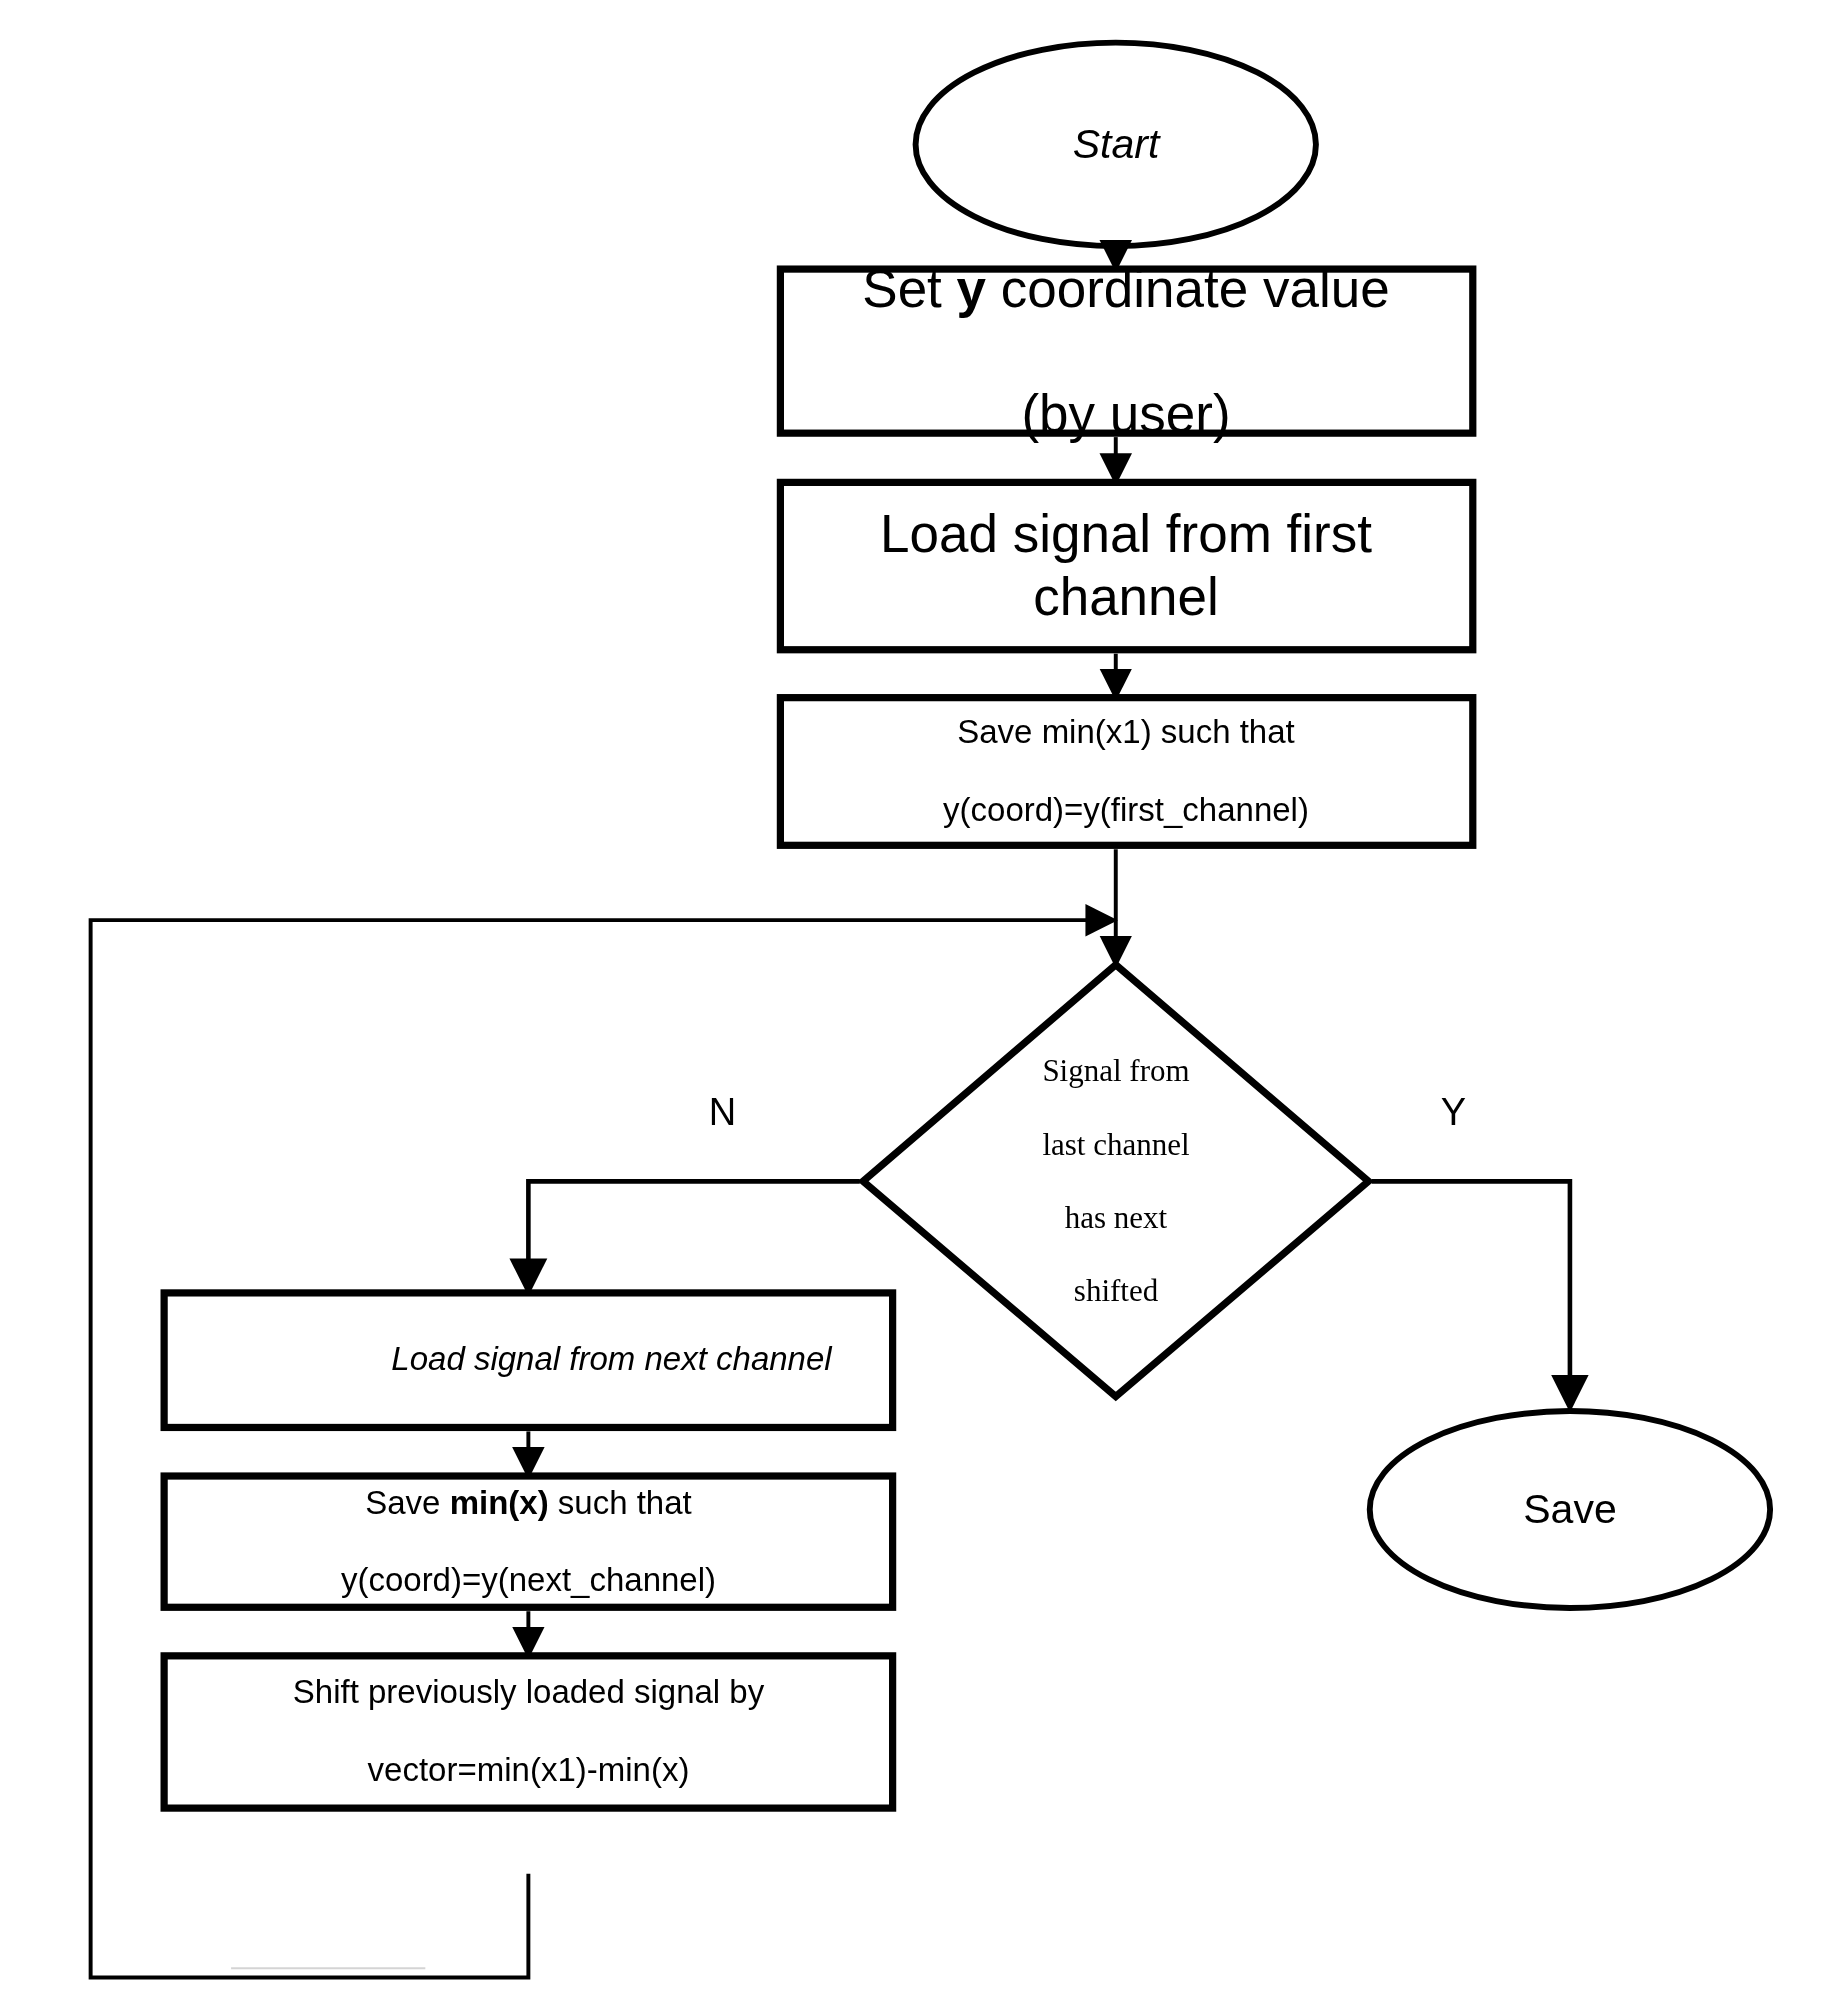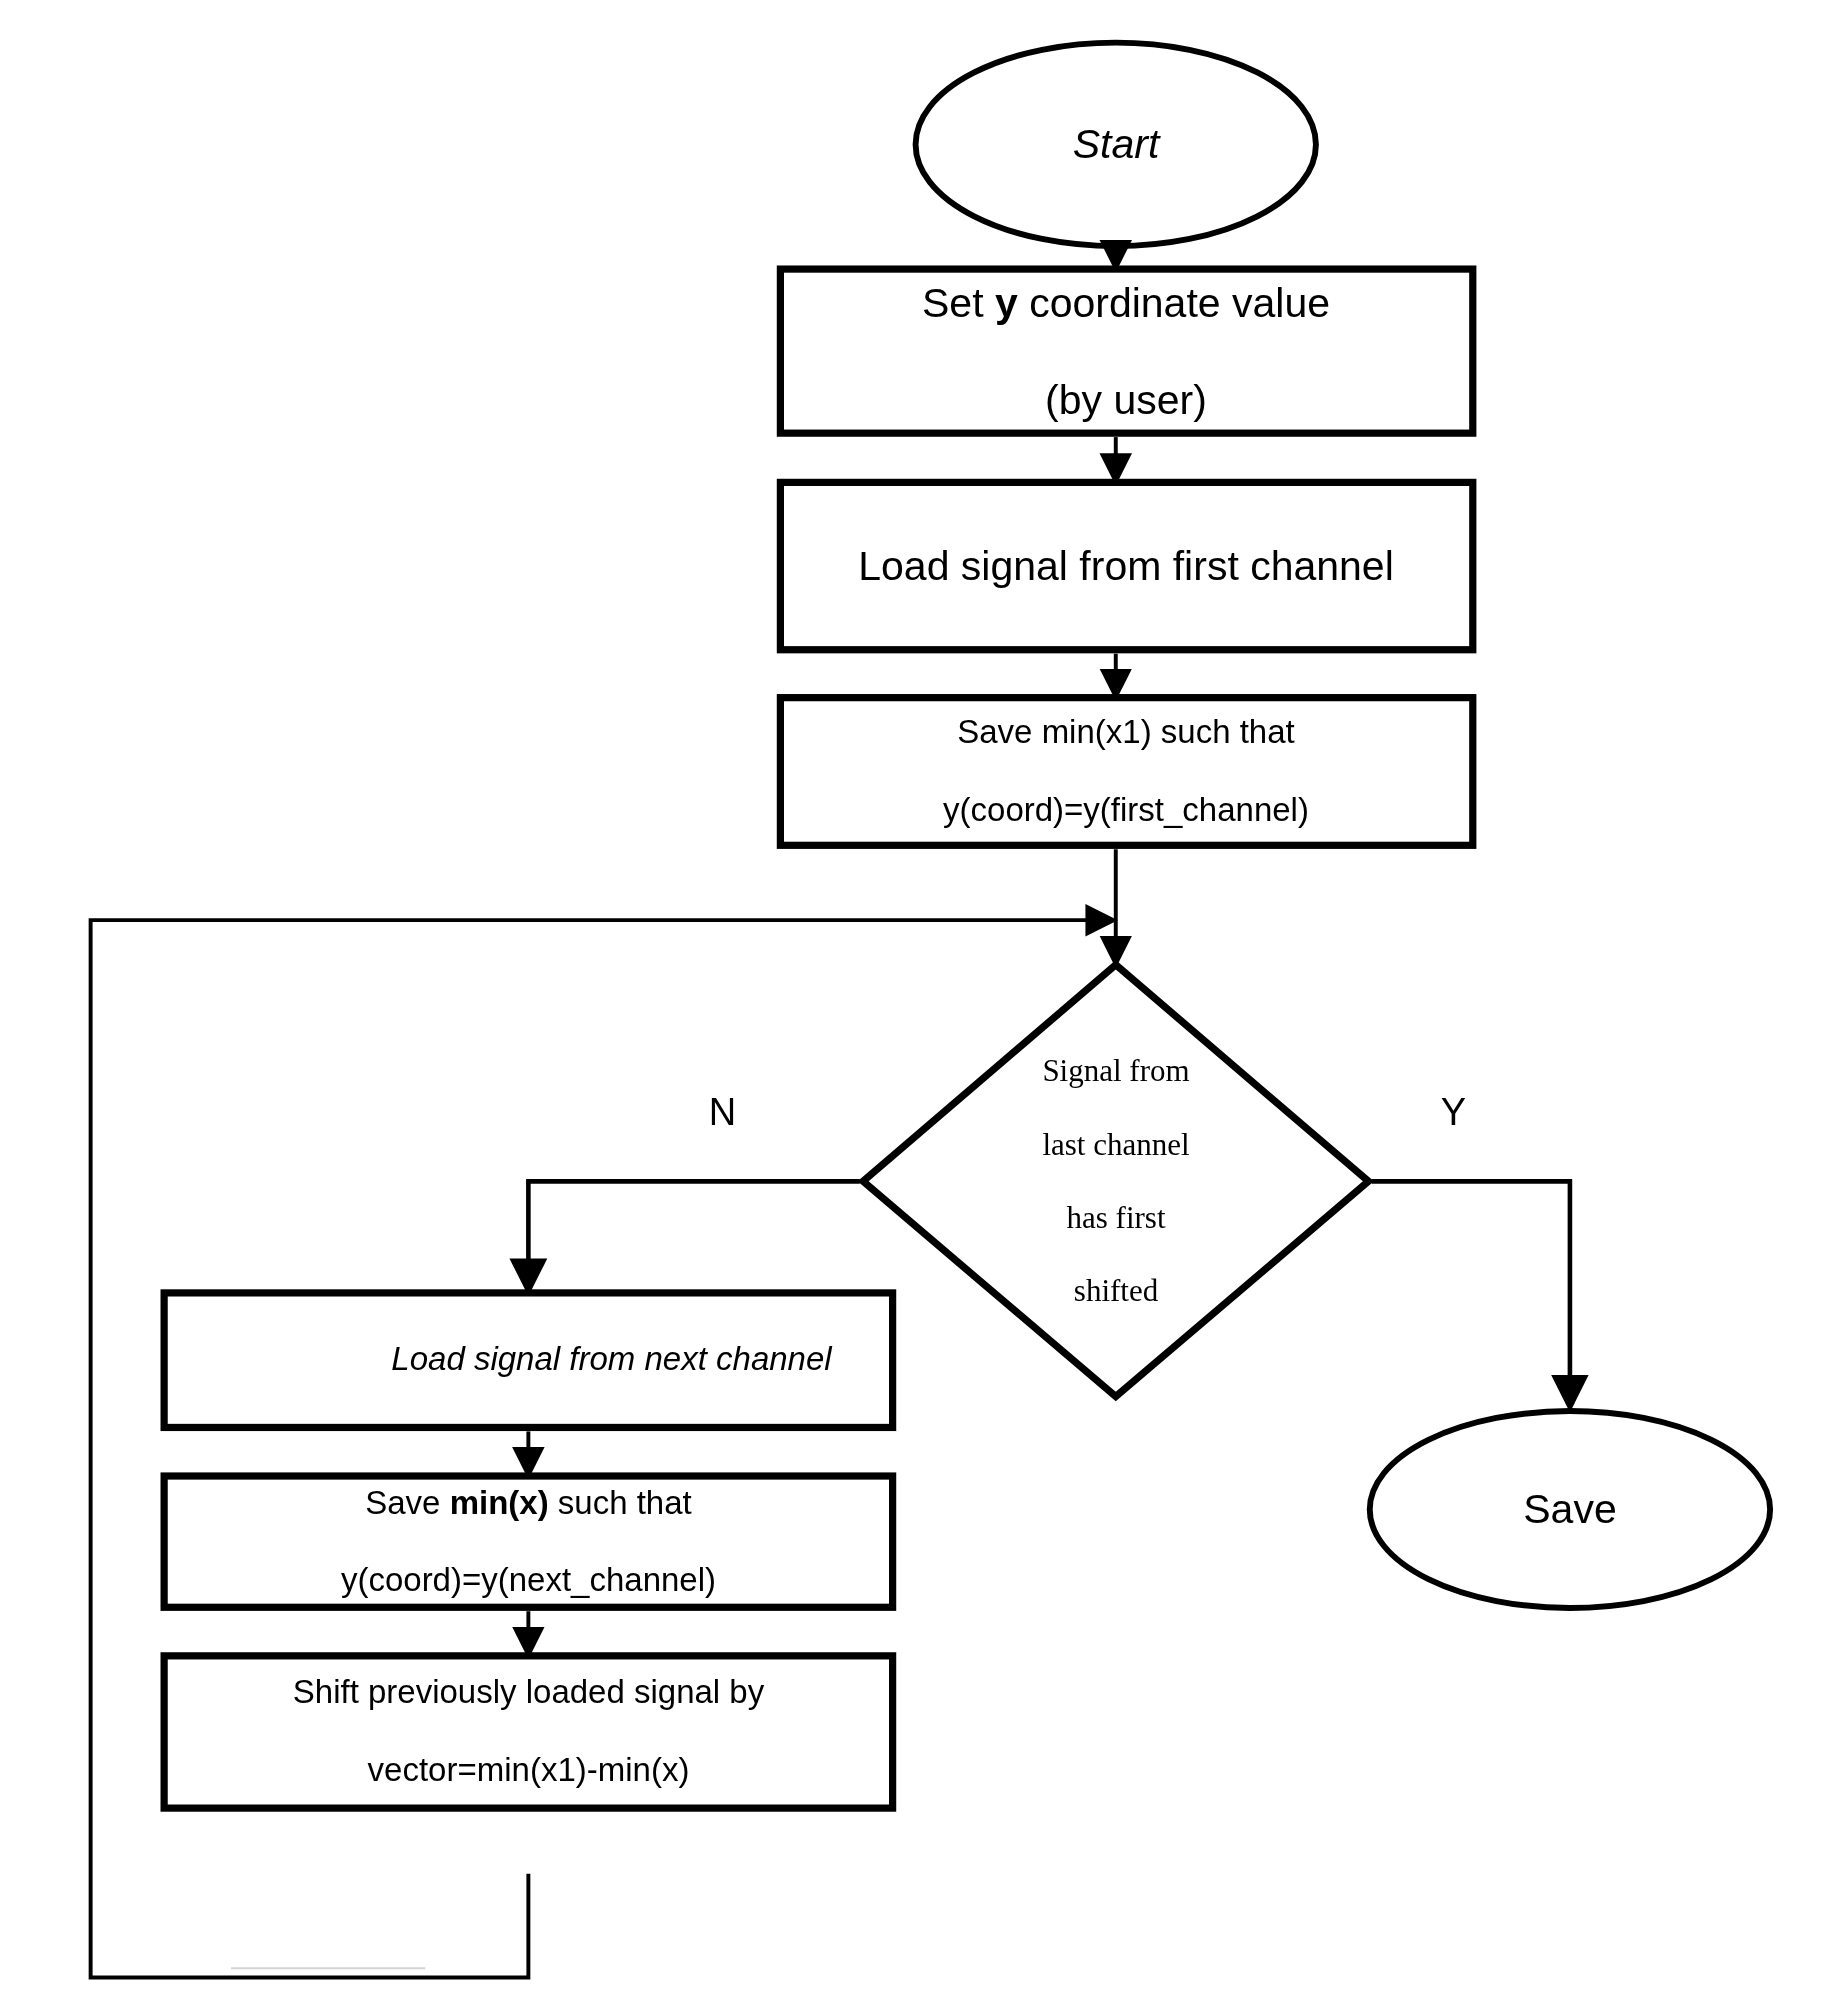--- a/index.html
+++ b/index.html
@@ -31,21 +31,21 @@
     align-items: center;
     justify-content: center;
     text-align: center;
     color: #000000;
     line-height: 1.18;
     pointer-events: none;
     white-space: pre-line;
   }
   .t-start   { font-size: 41px; }
   .t-stop    { font-size: 41px; }
-  .t-big     { font-size: 41px; text-align: center; }
+  .t-big     { font-size: 53px; text-align: center; }
   .t-mid     { font-size: 33px; }
   .t-small   { font-size: 31px; font-family: Liberation Serif, serif; }
   .t-branch  { font-size: 38px; }
   .bold { font-weight: bold; }
 </style>
 </head>
 <body>
 
 <div id="stage">
 
@@ -114,21 +114,21 @@
     <div>
       <div>Save min(x1) such that</div>
       <div>y(coord)=y(first_channel)</div>
     </div>
   </div>
 
   <div class="node-text t-small" style="left:932px; top:1073px; width:368px; height:217px;">
     <div>
       <div>Signal from</div>
       <div>last channel</div>
-      <div>has first</div>
+      <div>has next</div>
       <div>shifted</div>
     </div>
   </div>
 
   <div class="node-text t-branch" style="left:696px; top:1089px; width:53px; height:46px;">
     <span>N</span>
   </div>
 
   <div class="node-text t-branch" style="left:1427px; top:1089px; width:53px; height:46px;">
     <span>Y</span>

